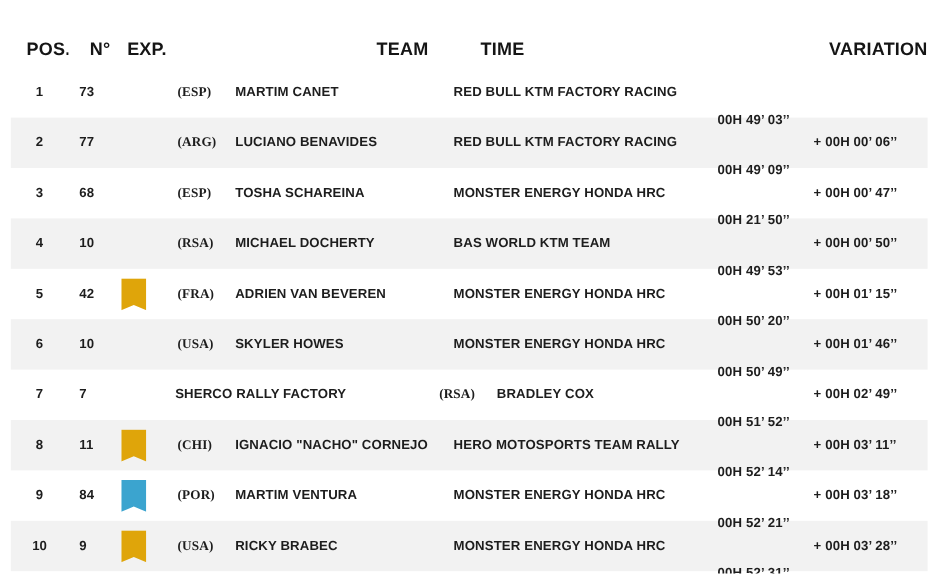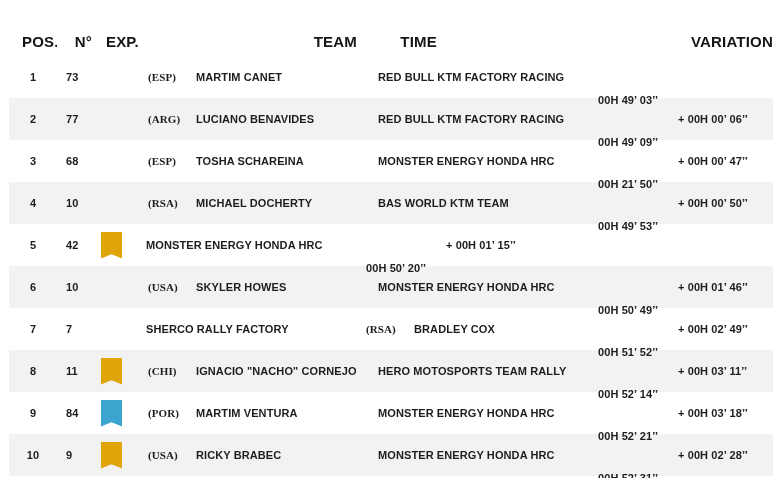--- a/index.html
+++ b/index.html
@@ -143,20 +143,23 @@
     <div class="cell col-time">00H 49’ 53’’</div>
     <div class="cell col-variation">+ 00H 00’ 50’’</div>
   </div>
 
   <div class="row">
     <div class="cell col-pos">5</div>
     <div class="cell col-num">42</div>
     <div class="cell col-exp">
       <span class="badge" style="background: rgb(223, 165, 10);"></span>
     </div>
+    <div class="cell col-driver">
+      <span class="country">(FRA)</span><span>ADRIEN VAN BEVEREN</span>
+    </div>
     <div class="cell col-team">MONSTER ENERGY HONDA HRC</div>
     <div class="cell col-time">00H 50’ 20’’</div>
     <div class="cell col-variation">+ 00H 01’ 15’’</div>
   </div>
 
   <div class="row">
     <div class="cell col-pos">6</div>
     <div class="cell col-num">10</div>
     <div class="cell col-exp">
       <span class="badge" style="visibility: hidden;"></span>
@@ -215,16 +218,16 @@
     <div class="cell col-pos">10</div>
     <div class="cell col-num">9</div>
     <div class="cell col-exp">
       <span class="badge" style="background: rgb(223, 165, 10);"></span>
     </div>
     <div class="cell col-driver">
       <span class="country">(USA)</span><span>RICKY BRABEC</span>
     </div>
     <div class="cell col-team">MONSTER ENERGY HONDA HRC</div>
     <div class="cell col-time">00H 52’ 31’’</div>
-    <div class="cell col-variation">+ 00H 02’ 28’’</div>
+    <div class="cell col-variation">+ 00H 03’ 28’’</div>
   </div>
 </div>
 </div>
 
 </body></html>

